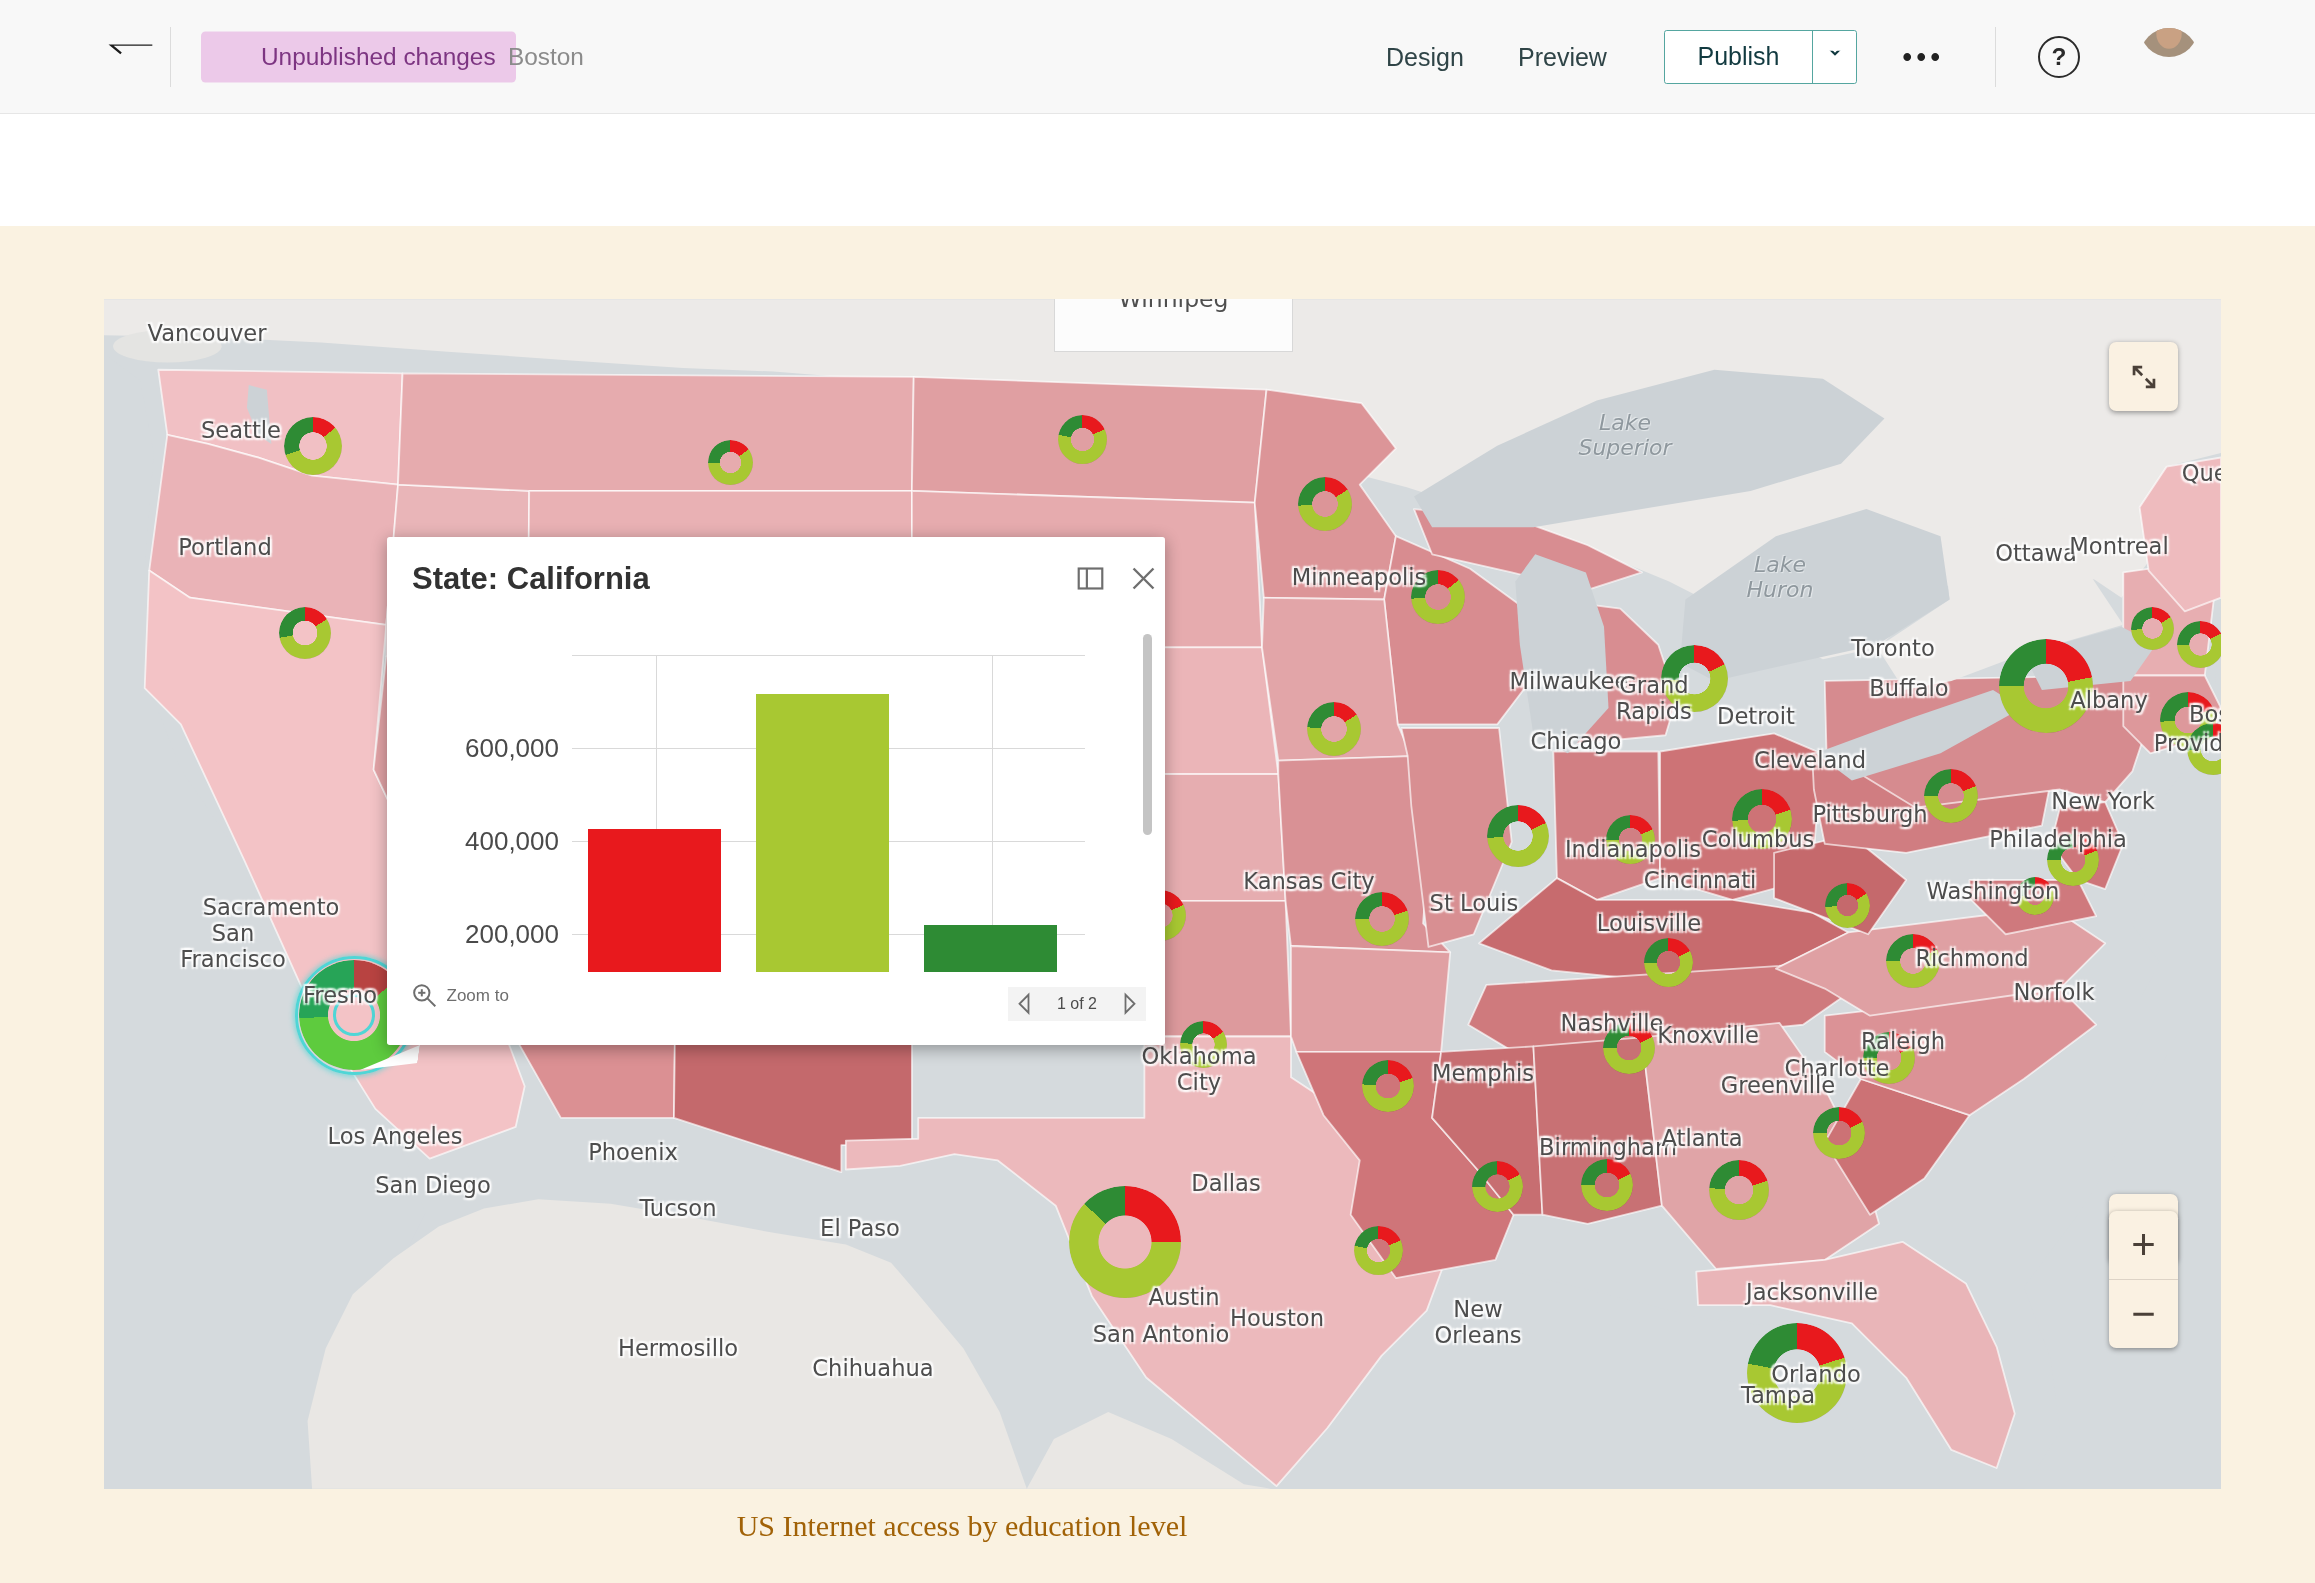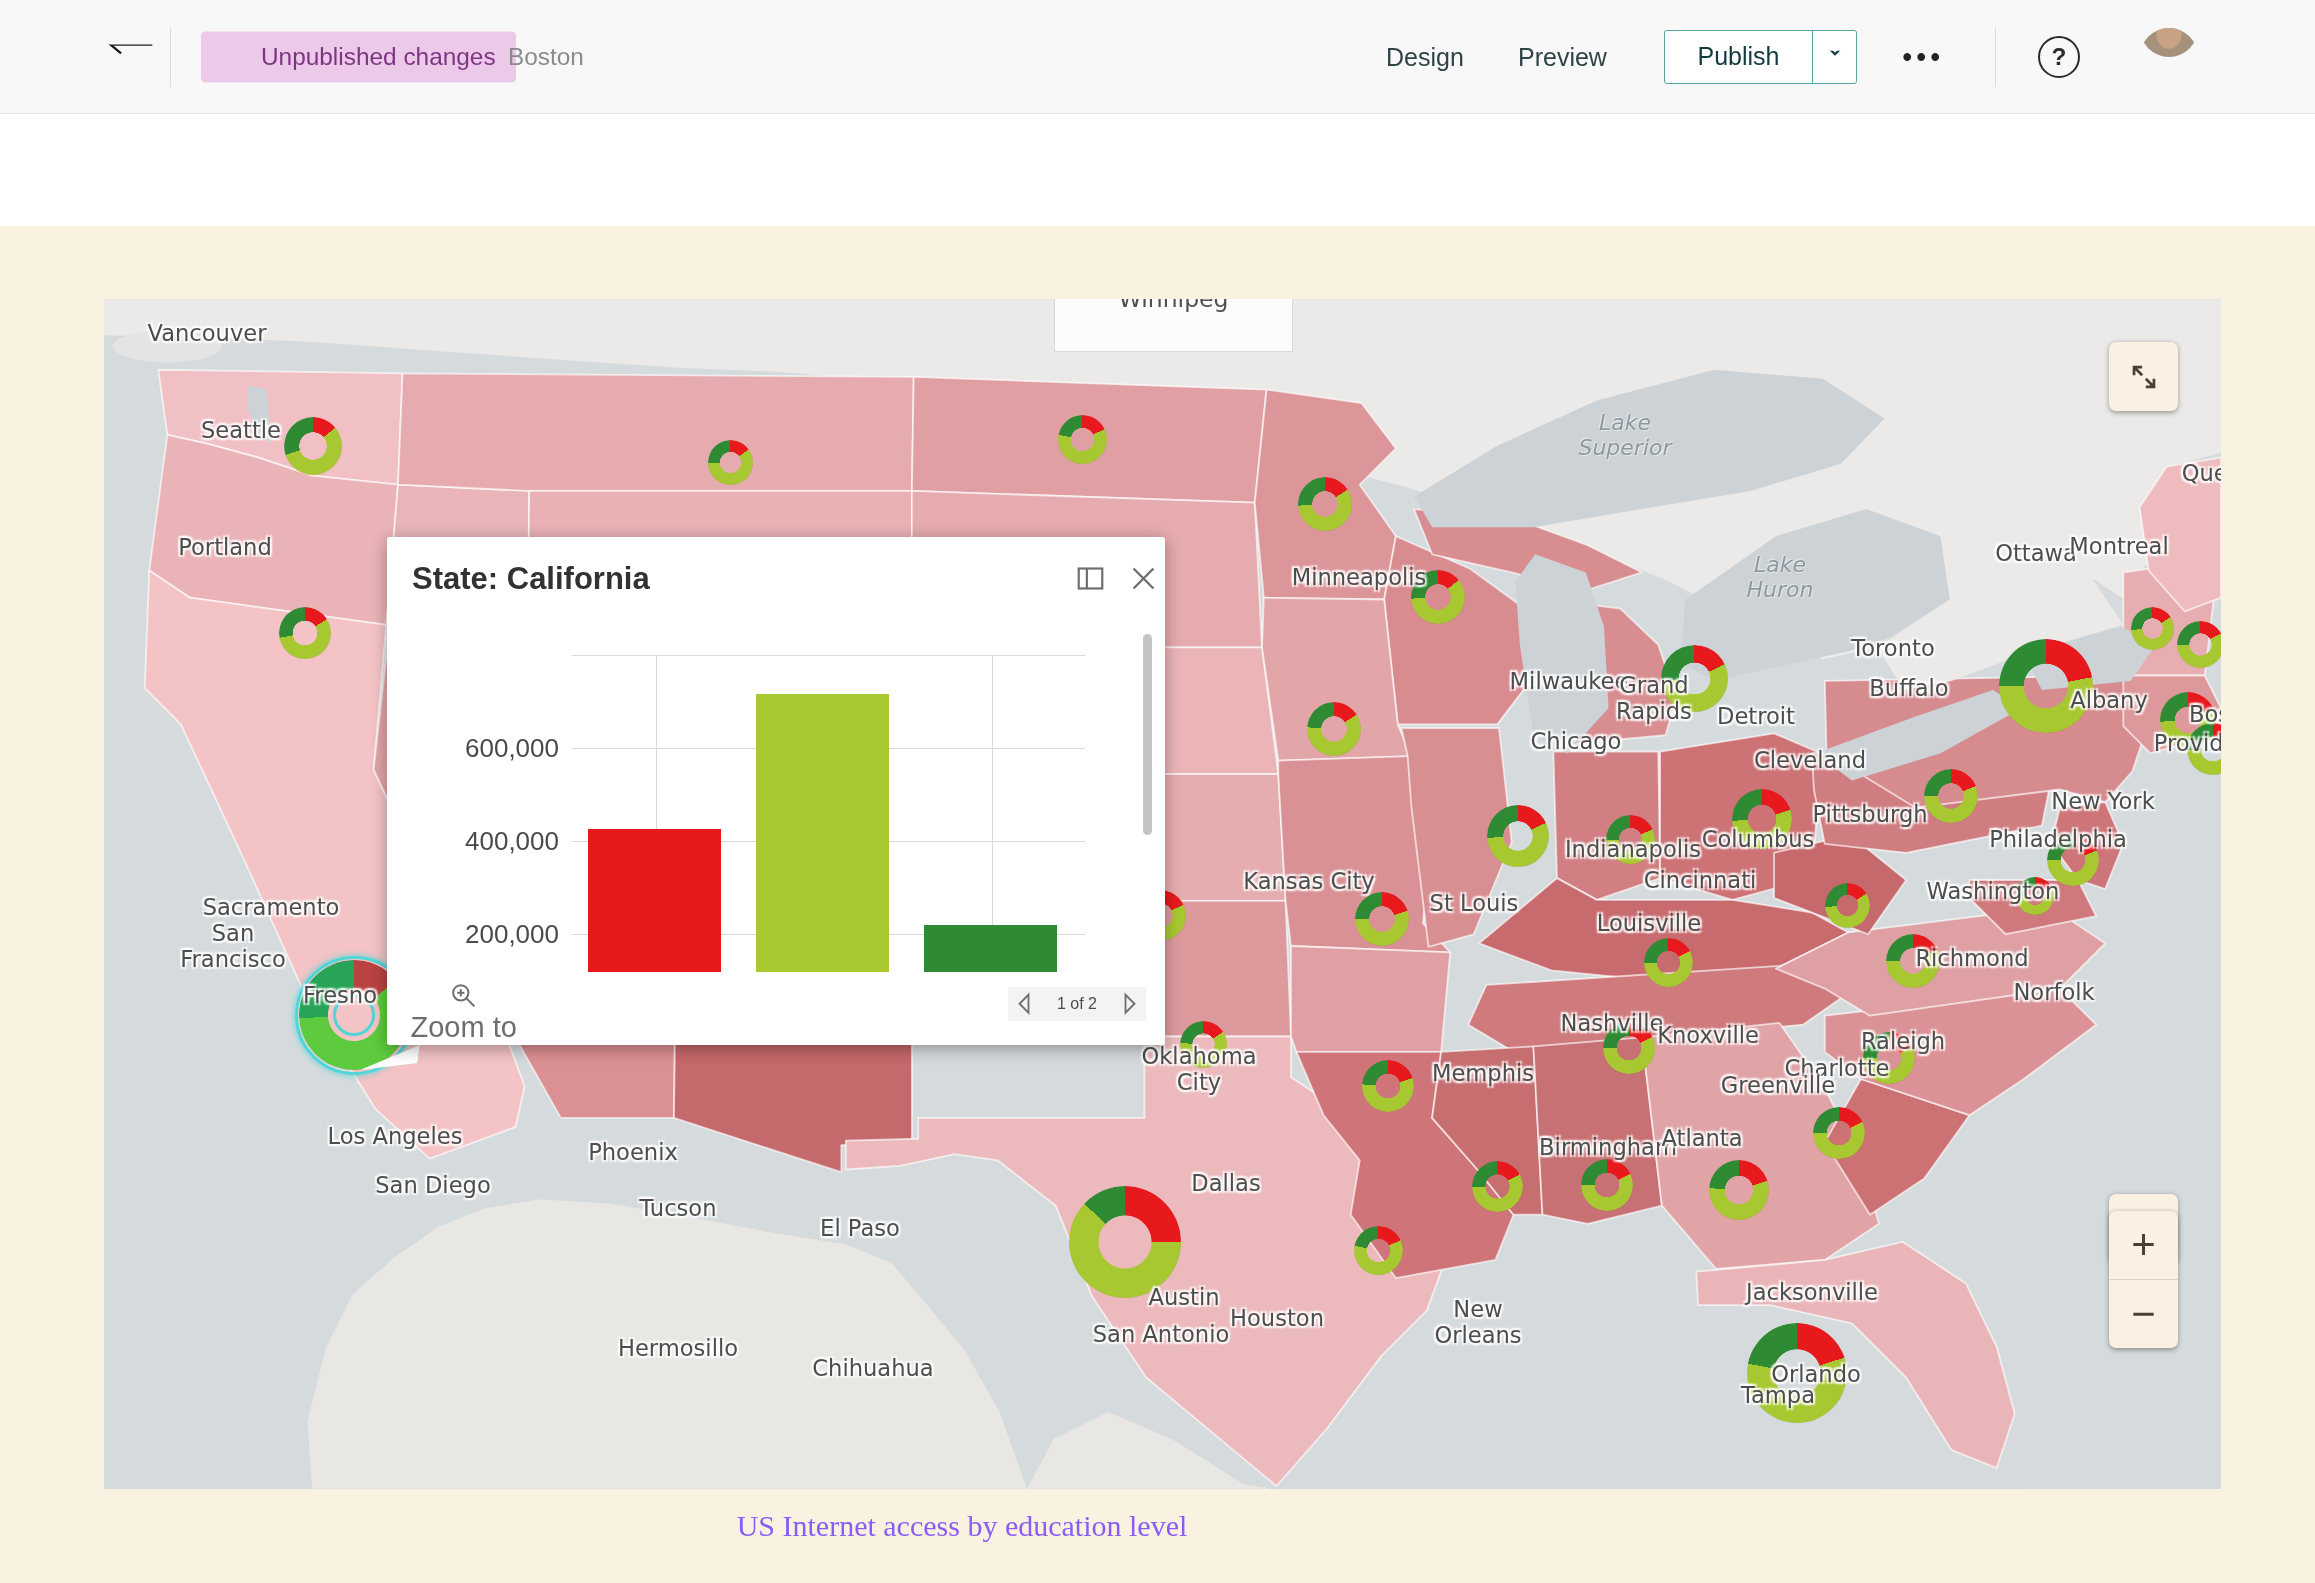--- a/index.html
+++ b/index.html
@@ -68,31 +68,31 @@
     border-radius:2.7px;box-shadow:0 3.6px 16.3px rgba(0,0,0,0.33);z-index:20;}
   .popup h1{position:absolute;left:25px;top:23.5px;margin:0;font-size:31px;color:#323232;}
   .pop-ico{position:absolute;top:27px;width:29px;height:29px;cursor:pointer;}
   .chart-clip{position:absolute;left:0;top:0;width:778px;height:435px;overflow:hidden;}
   .hline{position:absolute;height:0.9px;background:#d9d9d9;left:185px;width:513px;}
   .vline{position:absolute;width:0.9px;background:#d9d9d9;top:118px;height:318px;}
   .ytick{position:absolute;width:172px;left:0;text-align:right;font-size:26px;color:#4a4a4a;
     transform:translateY(-50%);}
   .bar{position:absolute;width:133px;}
   .pscroll{position:absolute;left:756px;top:97px;width:9px;height:201px;background:#c4c4c4;border-radius:4.5px;}
-  .pfooter-zoom{position:absolute;left:23.5px;top:445px;display:flex;align-items:center;gap:2px;
-    color:#6e6e6e;font-size:29px;cursor:pointer;flex-direction:column;}
+  .pfooter-zoom{position:absolute;left:23.5px;top:445px;display:flex;align-items:center;gap:9px;
+    color:#6e6e6e;font-size:17px;cursor:pointer;}
   .pager{position:absolute;left:621px;top:450px;width:138px;height:34px;background:#f3f3f3;
     display:flex;align-items:center;justify-content:space-between;padding:0 7.2px;box-sizing:border-box;}
   .pager span{font-size:16px;color:#4c4c4c;}
   .pointer{position:absolute;left:258px;top:742px;width:56px;height:33px;background:#fff;z-index:19;
     clip-path:polygon(0 100%,100% 0,100% 55%);transform:rotate(8deg);
     box-shadow:0 3.6px 9px rgba(0,0,0,.2);}
   
   .caption{position:absolute;left:0;top:1509px;width:1924px;text-align:center;z-index:2;
-    font-family:"Liberation Serif",serif;font-size:30px;color:#8b5cf6;}
+    font-family:"Liberation Serif",serif;font-size:30px;color:#a16207;}
 </style>
 </head>
 <body>
 
 <div class="toolbar">
   <svg style="left:104px" width="52" height="25" viewBox="0 0 58 28">
       <path d="M54,14 H7 M19,4 L7,14 L19,24" fill="none" stroke="#1c1c1c" stroke-width="2.6"></path>
     </svg>
   <div class="vdiv" style="left:170px"></div>
   <div class="badge">

